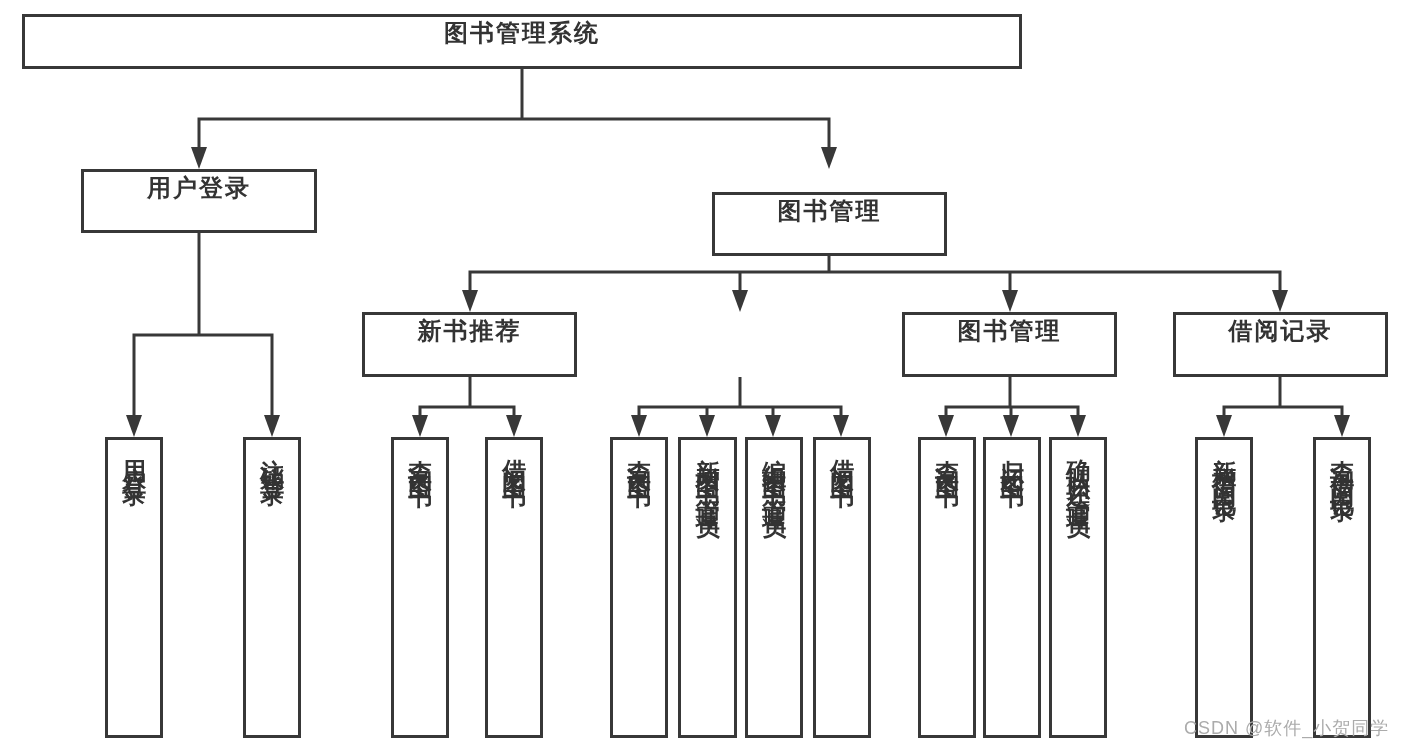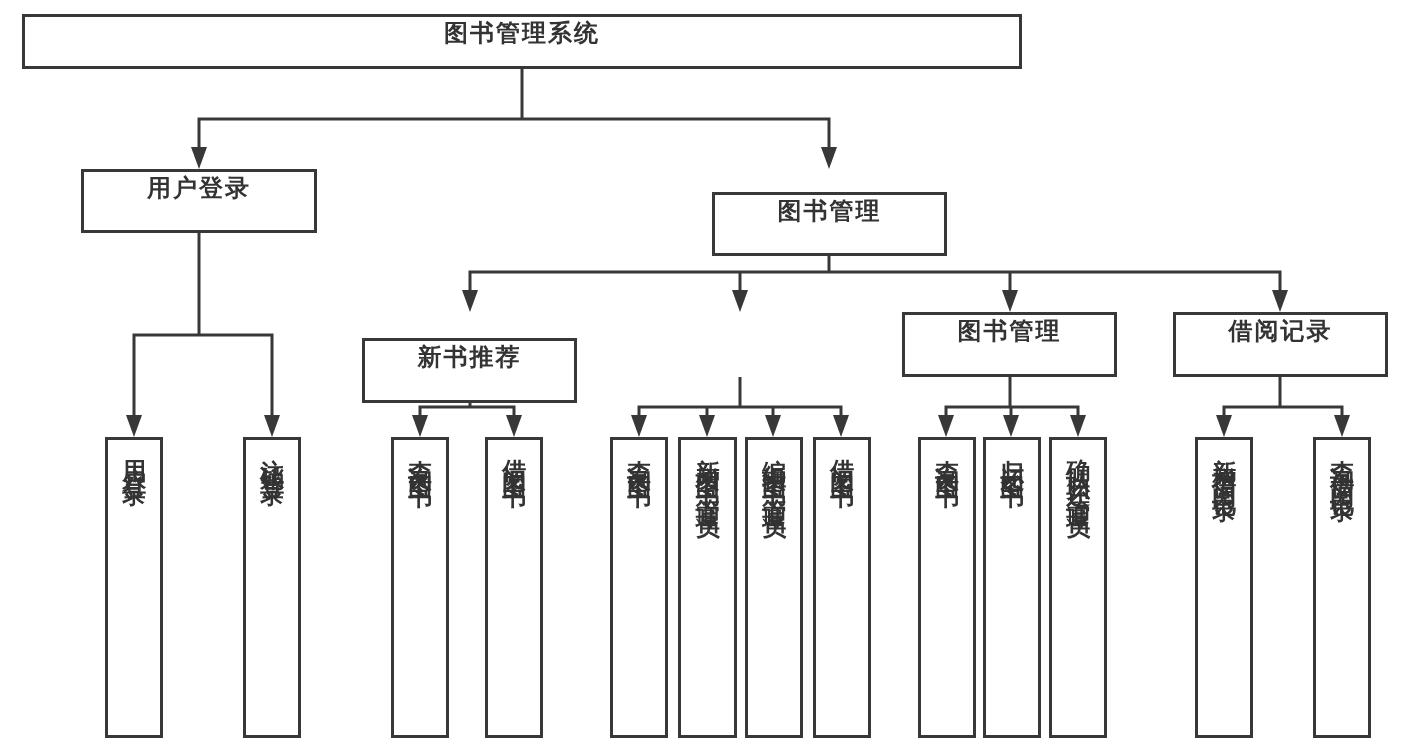--- a/index.html
+++ b/index.html
@@ -108,21 +108,21 @@
     <span class="h-label">图书管理系统</span>
   </div>
 
   <div class="node" style="left:81px; top:169px; width:236px; height:64px;">
     <span class="h-label">用户登录</span>
   </div>
   <div class="node" style="left:712px; top:183px; width:235px; height:64px;margin-top:9px;">
     <span class="h-label">图书管理</span>
   </div>
 
-  <div class="node" style="left:362px; top:312px; width:215px; height:65px;margin-top:26px;">
+  <div class="node" style="left:362px; top:312px; width:215px; height:65px;">
     <span class="h-label">新书推荐</span>
   </div>
   <div class="node" style="left:902px; top:312px; width:215px; height:65px;">
     <span class="h-label">图书管理</span>
   </div>
   <div class="node" style="left:1173px; top:312px; width:215px; height:65px;">
     <span class="h-label">借阅记录</span>
   </div>
 
   <div class="node" style="left:105px; top:437px; width:58px; height:301px;">
@@ -162,14 +162,15 @@
     <span class="v-label">确认归还（管理员）</span>
   </div>
 
   <div class="node" style="left:1195px; top:437px; width:58px; height:301px;">
     <span class="v-label">新增借阅记录</span>
   </div>
   <div class="node" style="left:1313px; top:437px; width:58px; height:301px;">
     <span class="v-label">查询借阅记录</span>
   </div>
 
+  <div class="watermark">CSDN @软件_小贺同学</div>
 
 </div>
 
 </body></html>

